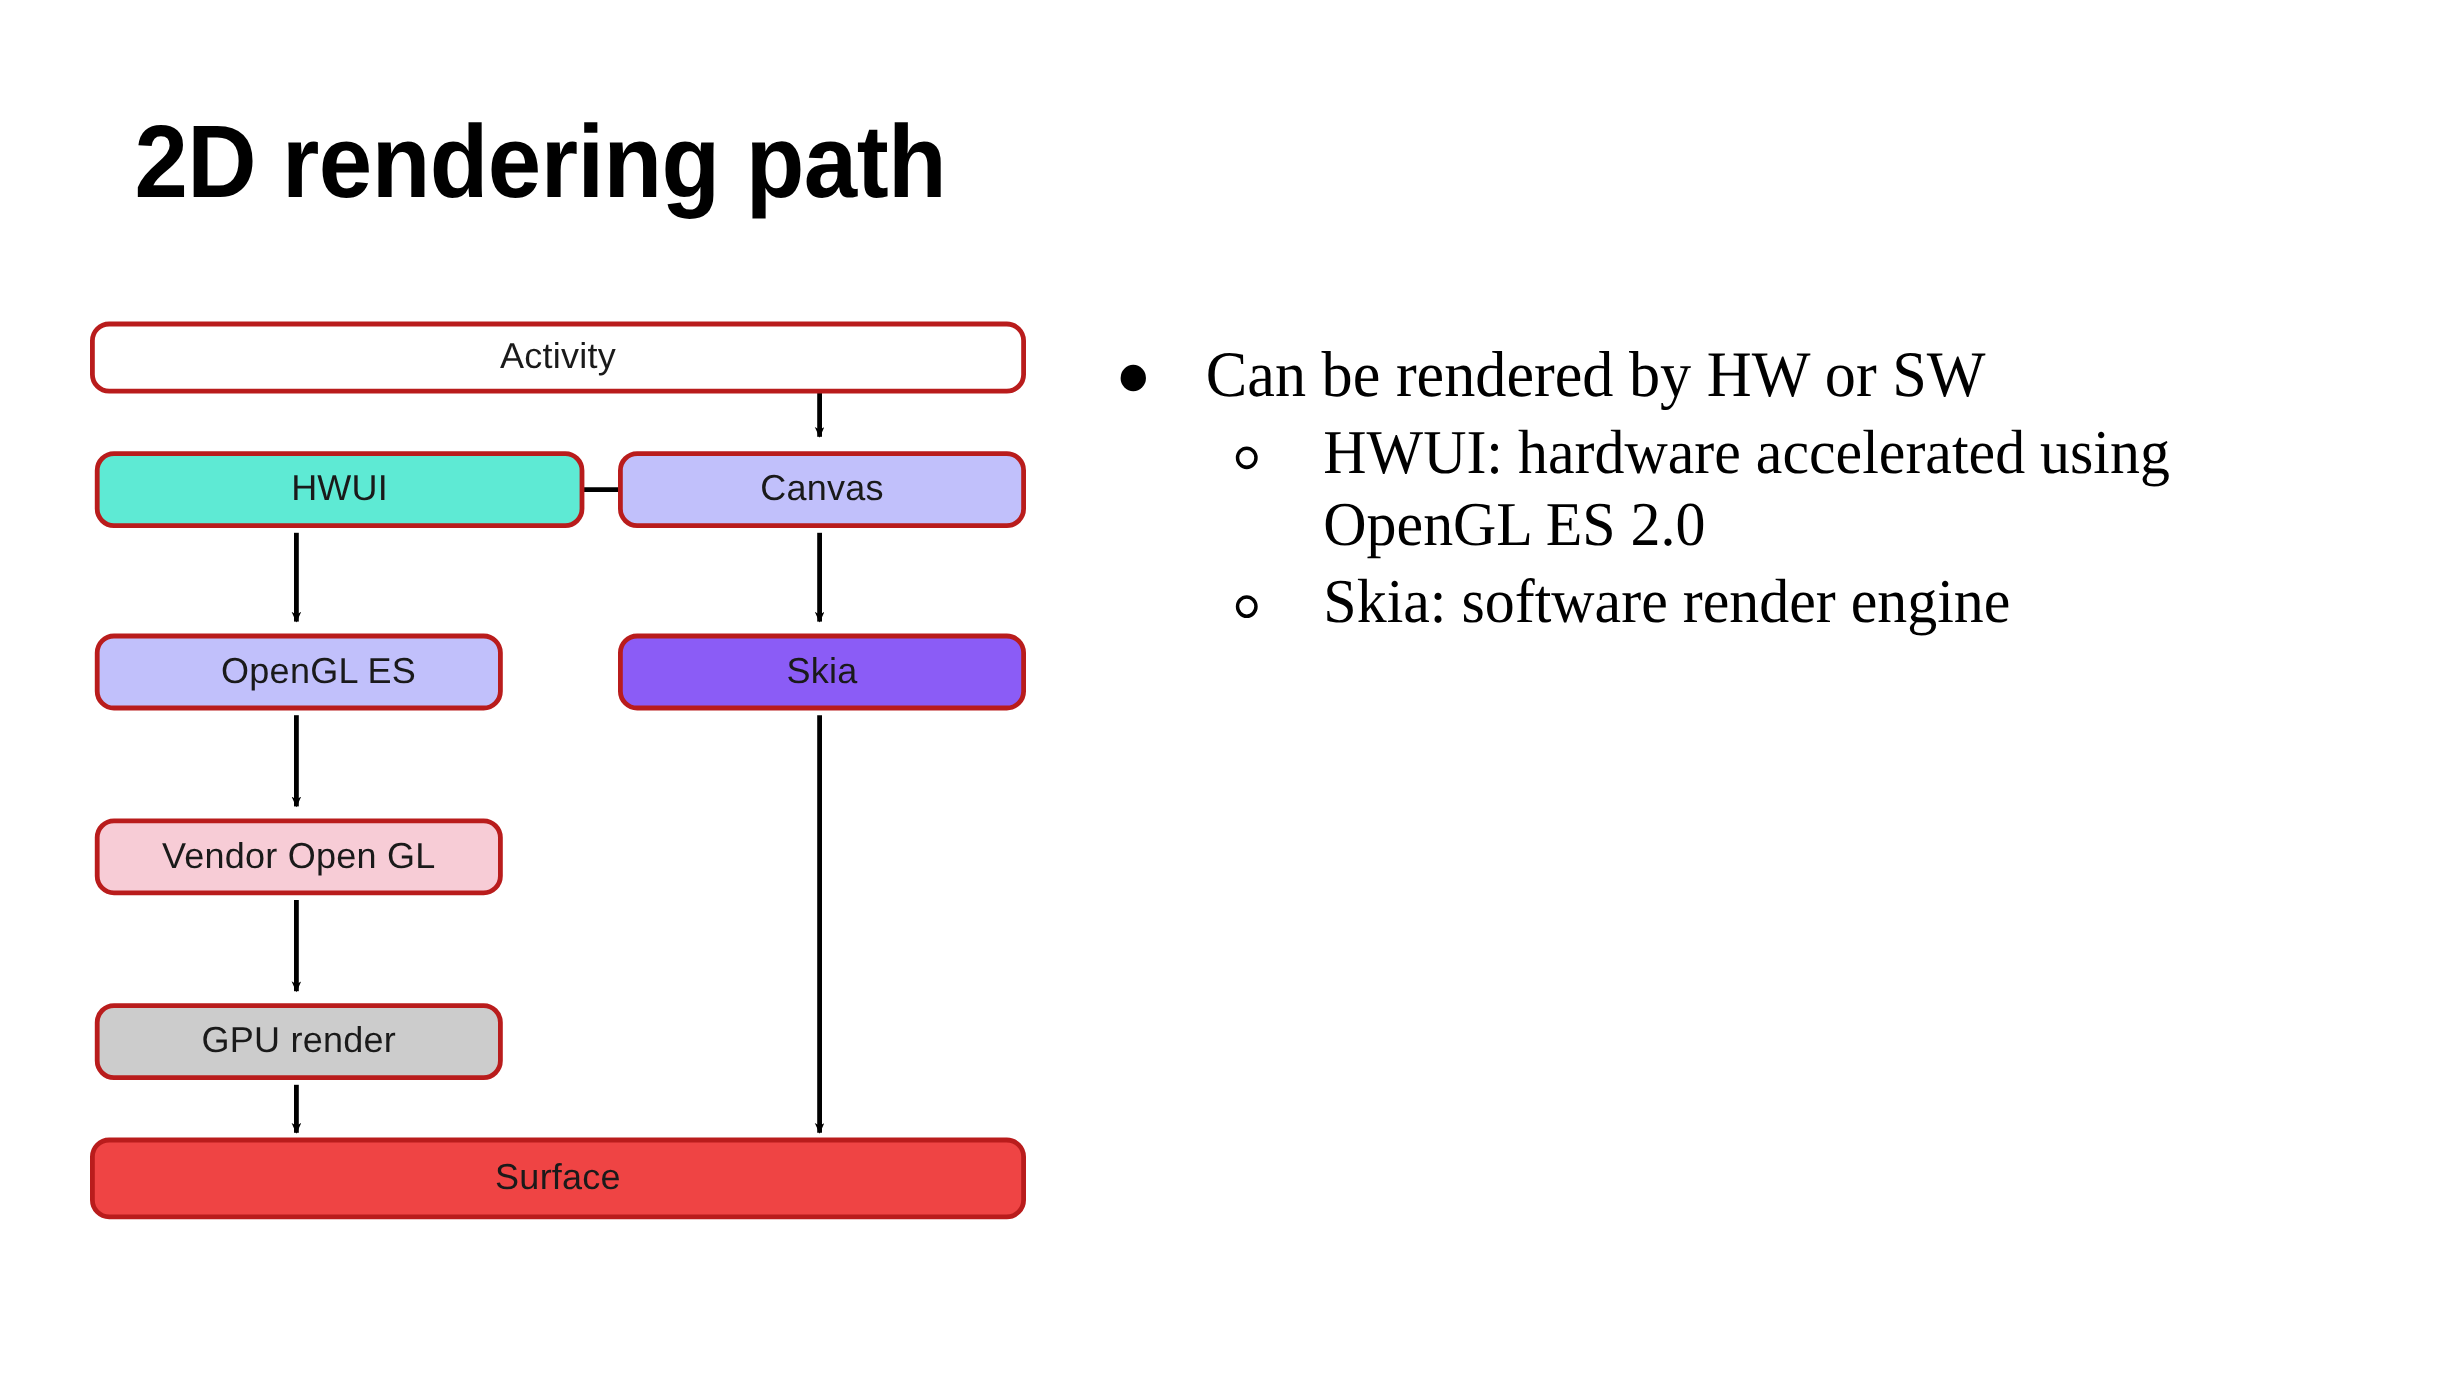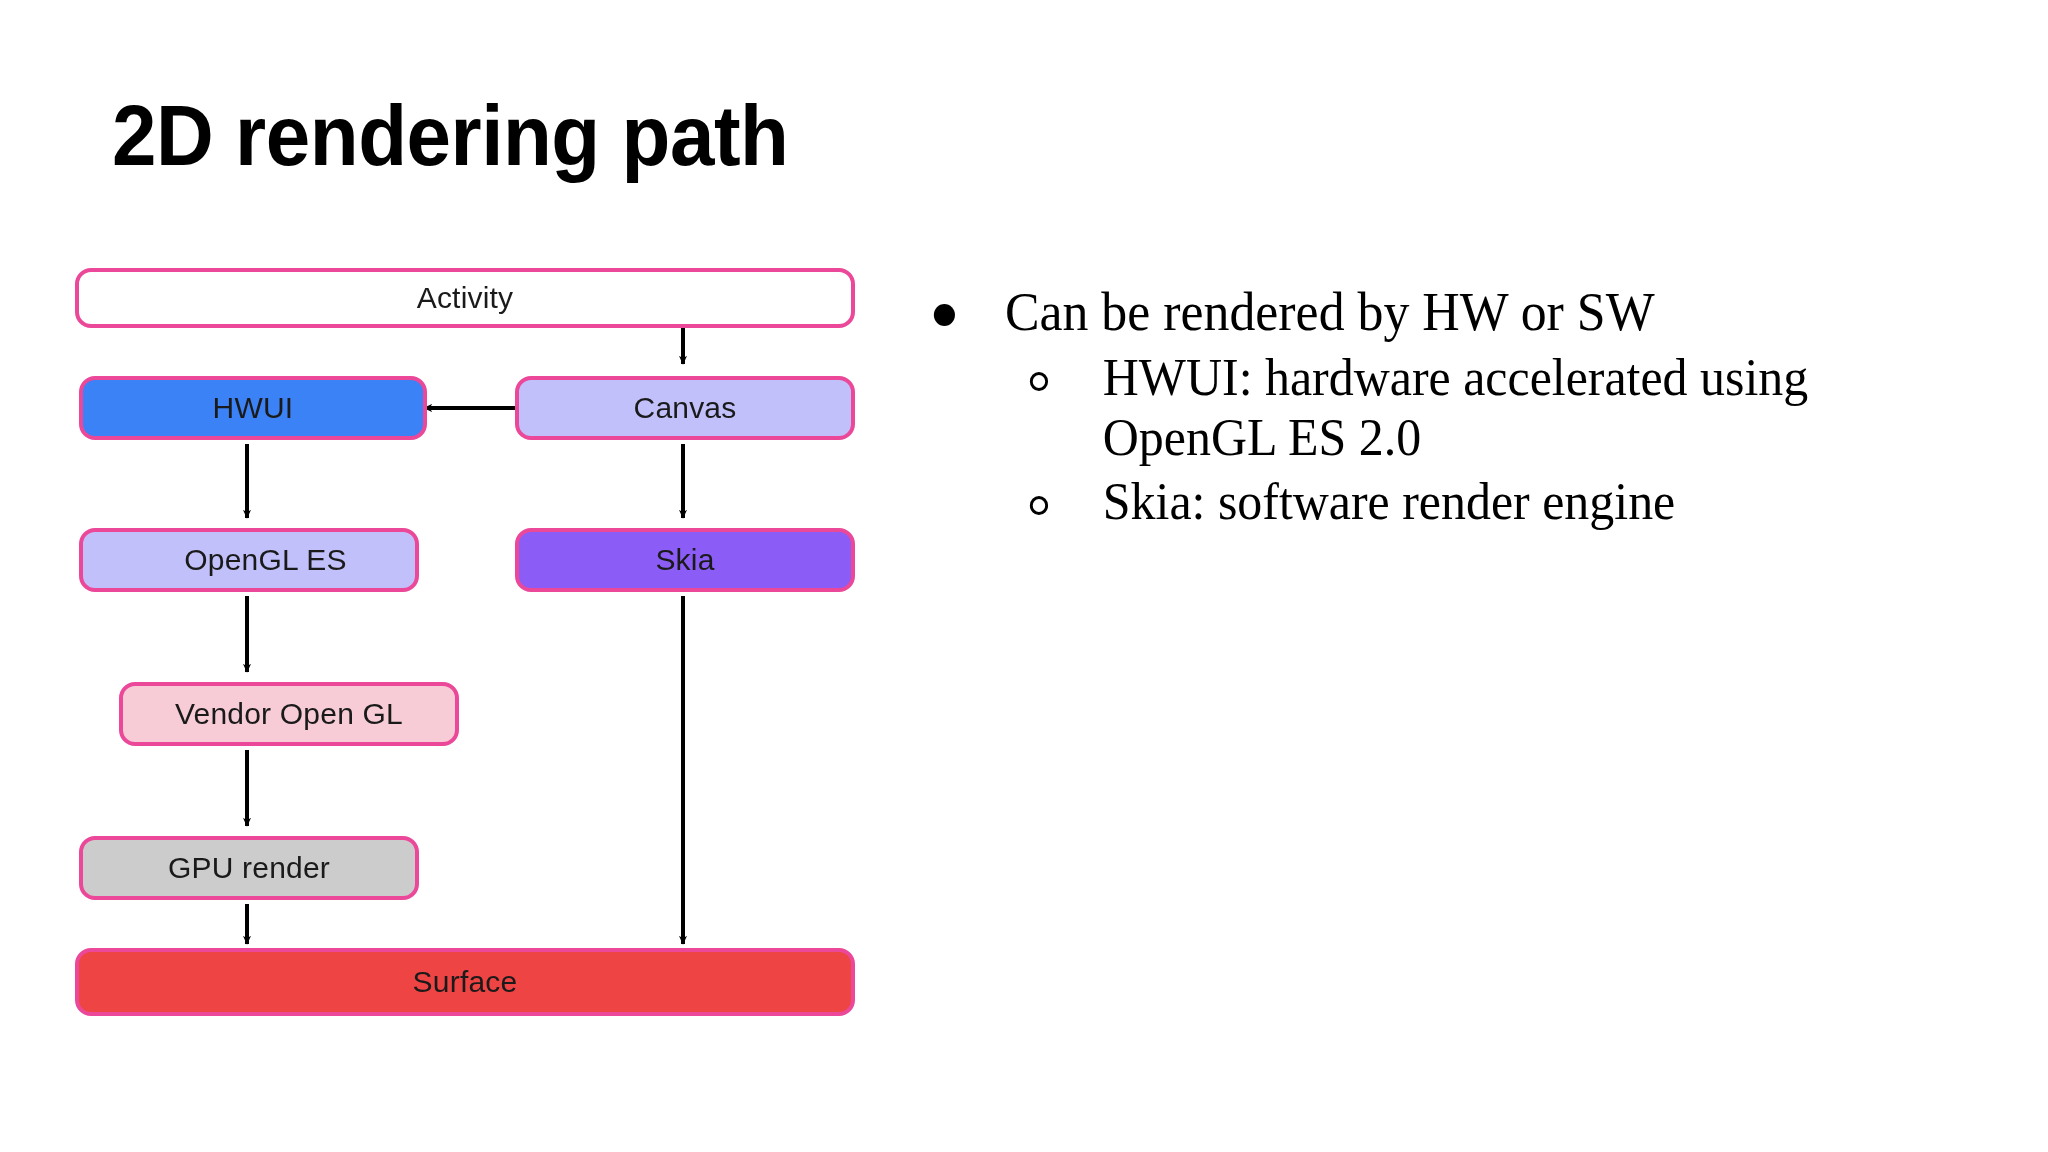--- a/index.html
+++ b/index.html
@@ -42,21 +42,21 @@
   #diagram-svg {
     position: absolute;
     left: 0;
     top: 0;
     width: 940px;
     height: 1152px;
   }
   .node {
     position: absolute;
     box-sizing: border-box;
-    border: 4px solid #ec4899;
+    border: 4px solid #b91c1c;
     border-radius: 16px;
     display: flex;
     align-items: center;
     justify-content: center;
     font-size: 30px;
     line-height: 1;
     color: #1a1a1a;
     letter-spacing: 0.2px;
     z-index: 3;
   }
@@ -141,37 +141,37 @@
 
     <line x1="247" y1="904" x2="247" y2="944" stroke="#000000" stroke-width="4" marker-end="url(#arrowhead)"></line>
 
     <line x1="683" y1="596" x2="683" y2="944" stroke="#000000" stroke-width="4" marker-end="url(#arrowhead)"></line>
   </svg>
 
   <div class="node" style="left:75px; top:268px; width:780px; height:60px; background:#ffffff;">
     <span class="node-label">Activity</span>
   </div>
 
-  <div class="node" style="left:79px; top:376px; width:348px; height:64px; background:#3b82f6;">
+  <div class="node" style="left:79px; top:376px; width:408px; height:64px; background:#5eead4;">
     <span class="node-label">HWUI</span>
   </div>
 
   <div class="node" style="left:515px; top:376px; width:340px; height:64px; background:#c1c0fb;">
     <span class="node-label">Canvas</span>
   </div>
 
   <div class="node" style="left:79px; top:528px; width:340px; height:64px; background:#c1c0fb;padding-left:33px;">
     <span class="node-label">OpenGL ES</span>
   </div>
 
   <div class="node" style="left:515px; top:528px; width:340px; height:64px; background:#8b5cf6;align-items:center;">
     <span class="node-label">Skia</span>
   </div>
 
-  <div class="node" style="left:79px; top:682px; width:340px; height:64px; background:#f7ccd6;margin-left:40px;">
+  <div class="node" style="left:79px; top:682px; width:340px; height:64px; background:#f7ccd6;">
     <span class="node-label">Vendor Open GL</span>
   </div>
 
   <div class="node" style="left:79px; top:836px; width:340px; height:64px; background:#cccccc;">
     <span class="node-label">GPU render</span>
   </div>
 
   <div class="node" style="left:75px; top:948px; width:780px; height:68px; background:#ef4444;">
     <span class="node-label">Surface</span>
   </div>

